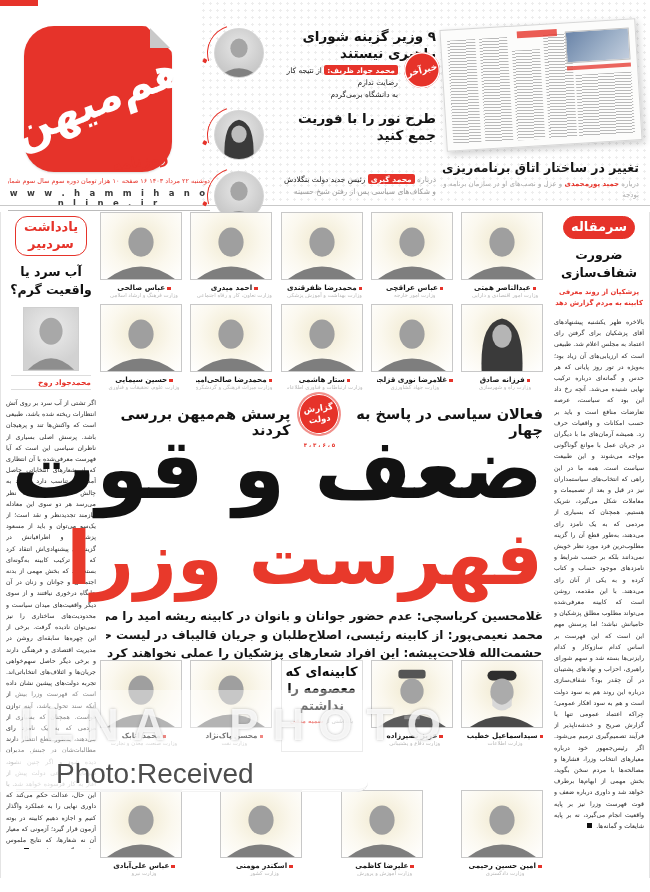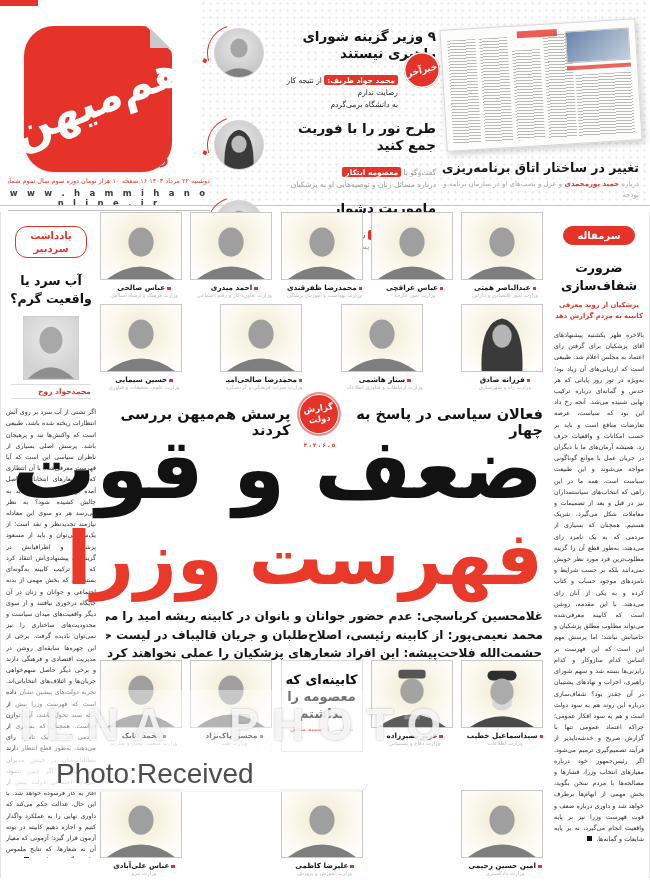--- a/index.html
+++ b/index.html
@@ -63,21 +63,21 @@
   .story-arc {
     position:absolute; left:-3px; top:-3px; width:56px; height:56px; border-radius:50%;
     border:1.5px solid transparent; border-left-color:#e6332a; transform:rotate(28deg);
   }
   .story-arc::after {
     content:""; position:absolute; left:2px; bottom:4px; width:4px; height:4px;
     background:#e6332a; border-radius:1px;
   }
   .story-text { flex:1; text-align:right; }
   .story-title { font-size:13.5px; font-weight:bold; color:#141414; line-height:1.25; }
-  .story-sub { margin-top:13px; font-size:7.5px; color:#1c1c1c; line-height:1.6; }
+  .story-sub { margin-top:3px; font-size:7.5px; color:#1c1c1c; line-height:1.6; }
   .story-sub .chip {
     background:#e6332a; color:#fff; font-weight:bold; padding:0.5px 3px; border-radius:2px;
   }
   .story-sub .pre { color:#9b9b9b; }
   .story-sub .muted { color:#9b9b9b; }
   .badge-circle {
     position:absolute; right:-4px; top:24px; width:36px; height:36px; border-radius:50%;
     background:#e6332a; color:#fff; display:flex; align-items:center; justify-content:center;
     font-size:9px; font-weight:bold; transform:rotate(-14deg);
     box-shadow:0 0 0 1.5px #fff inset;
@@ -98,22 +98,22 @@
   .thumb-mast { position:absolute; right:78px; top:5px; width:40px; height:7px; background:#e6332a; opacity:.8; }
   .preview-caption { margin-top:14px; font-size:12.5px; font-weight:bold; color:#161616; text-align:right; }
   .preview-sub { margin-top:4px; font-size:7px; color:#a9a9a9; text-align:right; line-height:1.6; }
   .preview-sub .name { color:#e6332a; font-weight:bold; }
 
   
   .side-col { position:absolute; top:212px; width:101px; padding:0 5px; }
   .side-col.left  { left:0; border-left:1px solid #e4e4e4; height:666px; }
   .side-col.right { left:549px; border-right:1px solid #e4e4e4; height:666px; }
   .tag-pill {
-    width:72px; margin:14px auto; border:1px solid #e6332a; border-radius:12px;
-    color:#e6332a; font-size:10px; font-weight:bold; text-align:center; padding:2px 1px; line-height:1.3;
+    width:72px; margin:4px auto; border:1px solid #e6332a; border-radius:12px;
+    color:#e6332a; font-size:13px; font-weight:bold; text-align:center; padding:2px 1px; line-height:1.3;
   }
   .tag-pill.filled { background:#e6332a; color:#fff; }
   .side-title { margin-top:7px; font-size:12.5px; font-weight:bold; color:#101010; text-align:center; line-height:1.45; }
   .side-subtitle { margin-top:5px; font-size:6.8px; color:#e6332a; font-weight:bold; text-align:center; line-height:1.6; }
   .author-photo {
     width:56px; height:64px; margin:8px auto 0; border:1px solid #cfcfcf;
     background:radial-gradient(circle at 50% 35%, #ececec 0%, #d2d2d2 70%); overflow:hidden;
   }
   .author-photo svg { width:100%; height:100%; }
   .author-name {
@@ -136,21 +136,21 @@
     position:relative; width:82px; height:68px; border:1px solid #c8c8c8;
     background:radial-gradient(ellipse at 50% 42%, #f0e9cf 0%, #fbf8ee 55%, #ffffff 100%);
     overflow:hidden;
   }
   .cab-photo svg { position:absolute; left:0; top:0; width:100%; height:100%; }
   .cab-name { margin-top:3px; font-size:7.2px; font-weight:bold; color:#161616; text-align:center; white-space:nowrap; overflow:hidden; }
   .cab-name .bullet { display:inline-block; width:3.5px; height:3.5px; background:#e6332a; margin-left:2px; }
   .cab-role { font-size:5.4px; color:#b8b8b8; text-align:center; white-space:nowrap; overflow:hidden; }
 
   .note-card {
-    width:82px; height:92px; background:#fff; border:1px solid #dcdcdc; padding:11px 2px 0;
+    width:82px; height:92px; background:#fff; border:1px solid #dcdcdc; padding:3px 2px 0;
     text-align:center;
   }
   .note-line { font-size:13px; font-weight:900; color:#0d0d0d; line-height:1.3; }
   .note-byline { margin-top:3px; font-size:5.8px; color:#b0b0b0; }
   .note-byline .name { color:#e6332a; font-weight:bold; }
 
   .kicker {
     position:absolute; left:0; top:190px; width:437px; height:46px;
     display:flex; align-items:center; justify-content:center; gap:8px;
     font-size:14.5px; font-weight:bold; color:#131313;
@@ -235,33 +235,31 @@
       <div class="story">
         <div class="story-photo-wrap">
           <div class="story-arc"></div>
           <div class="story-photo"><svg viewBox="0 0 50 50">
               <path d="M10 50 Q8 12 25 9 Q42 12 40 50 Z" fill="#3a3a3a"></path>
               <ellipse cx="25" cy="24" rx="8" ry="9" fill="#bdbdbd"></ellipse>
             </svg></div>
         </div>
         <div class="story-text">
           <div class="story-title">طرح نور را با فوریت جمع کنید</div>
-          <div class="story-sub"><span class="pre">گفت‌وگو با</span> <span class="chip">معصومه ابتکار</span> <br><span class="muted">درباره مسائل زنان و توصیه‌هایی او به پزشکیان</span></div>
         </div>
       </div>
       <div class="story">
         <div class="story-photo-wrap">
           <div class="story-arc"></div>
           <div class="story-photo"><svg viewBox="0 0 50 50">
               <ellipse cx="25" cy="20" rx="9" ry="10" fill="#a5a5a5"></ellipse>
               <path d="M4 50 Q25 32 46 50 Z" fill="#818181"></path>
             </svg></div>
         </div>
         <div class="story-text">
-          <div class="story-title">ماموریت دشوار</div>
           <div class="story-sub"><span class="pre">درباره</span> <span class="chip">محمد گیری</span> <span>رئیس جدید دولت بنگلادش</span><br><span class="muted">و شکاف‌های سیاسی پس از رفتن شیخ حسینه</span></div>
         </div>
       </div>
     </div>
 
   <div class="preview">
     <div class="thumb">
       <div class="col-fake" style="left:6px;top:10px;width:28px;height:104px;"></div>
       <div class="col-fake" style="left:38px;top:10px;width:28px;height:104px;"></div>
       <div class="col-fake" style="left:70px;top:24px;width:28px;height:90px;"></div>
@@ -369,20 +367,30 @@
           <div class="cab-name"><span class="bullet"></span>فرزانه صادق</div>
           <div class="cab-role">وزارت راه و شهرسازی</div>
         </div>
         <div class="cab-cell">
           <div class="cab-photo">
             <svg viewBox="0 0 82 68">
               <ellipse cx="41" cy="30" rx="13" ry="15" fill="#9f9f9f"></ellipse>
               <path d="M6 68 Q41 42 76 68 L76 70 L6 70 Z" fill="#7e7e7e"></path>
             </svg>
           </div>
+          <div class="cab-name"><span class="bullet"></span>غلامرضا نوری قزلجه</div>
+          <div class="cab-role">وزارت جهاد کشاورزی</div>
+        </div>
+        <div class="cab-cell">
+          <div class="cab-photo">
+            <svg viewBox="0 0 82 68">
+              <ellipse cx="41" cy="30" rx="13" ry="15" fill="#9f9f9f"></ellipse>
+              <path d="M6 68 Q41 42 76 68 L76 70 L6 70 Z" fill="#7e7e7e"></path>
+            </svg>
+          </div>
           <div class="cab-name"><span class="bullet"></span>ستار هاشمی</div>
           <div class="cab-role">وزارت ارتباطات و فناوری اطلاعات</div>
         </div>
         <div class="cab-cell">
           <div class="cab-photo">
             <svg viewBox="0 0 82 68">
               <ellipse cx="41" cy="30" rx="13" ry="15" fill="#9f9f9f"></ellipse>
               <path d="M6 68 Q41 42 76 68 L76 70 L6 70 Z" fill="#7e7e7e"></path>
             </svg>
           </div>
@@ -497,20 +505,30 @@
           <div class="cab-name"><span class="bullet"></span>علیرضا کاظمی</div>
           <div class="cab-role">وزارت آموزش و پرورش</div>
         </div>
         <div class="cab-cell">
           <div class="cab-photo">
             <svg viewBox="0 0 82 68">
               <ellipse cx="41" cy="30" rx="13" ry="15" fill="#9f9f9f"></ellipse>
               <path d="M6 68 Q41 42 76 68 L76 70 L6 70 Z" fill="#7e7e7e"></path>
             </svg>
           </div>
+          <div class="cab-name"><span class="bullet"></span>اسکندر مومنی</div>
+          <div class="cab-role">وزارت کشور</div>
+        </div>
+        <div class="cab-cell">
+          <div class="cab-photo">
+            <svg viewBox="0 0 82 68">
+              <ellipse cx="41" cy="30" rx="13" ry="15" fill="#9f9f9f"></ellipse>
+              <path d="M6 68 Q41 42 76 68 L76 70 L6 70 Z" fill="#7e7e7e"></path>
+            </svg>
+          </div>
           <div class="cab-name"><span class="bullet"></span>عباس علی‌آبادی</div>
           <div class="cab-role">وزارت نیرو</div>
         </div>
       </div>
   </div>
 
   <div class="wm-box"></div>
   <div class="wm-big">ILNA PHOTO</div>
   <div class="wm-band"></div>
   <div class="wm-small">Photo:Received</div>

